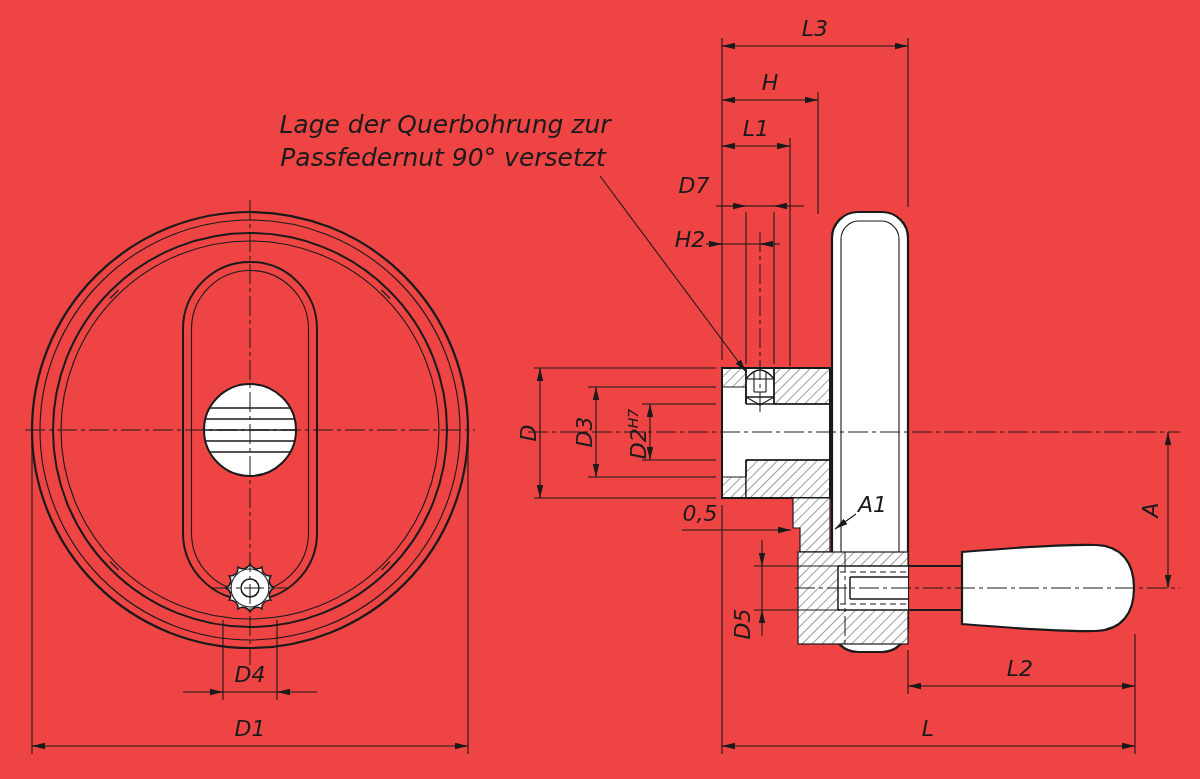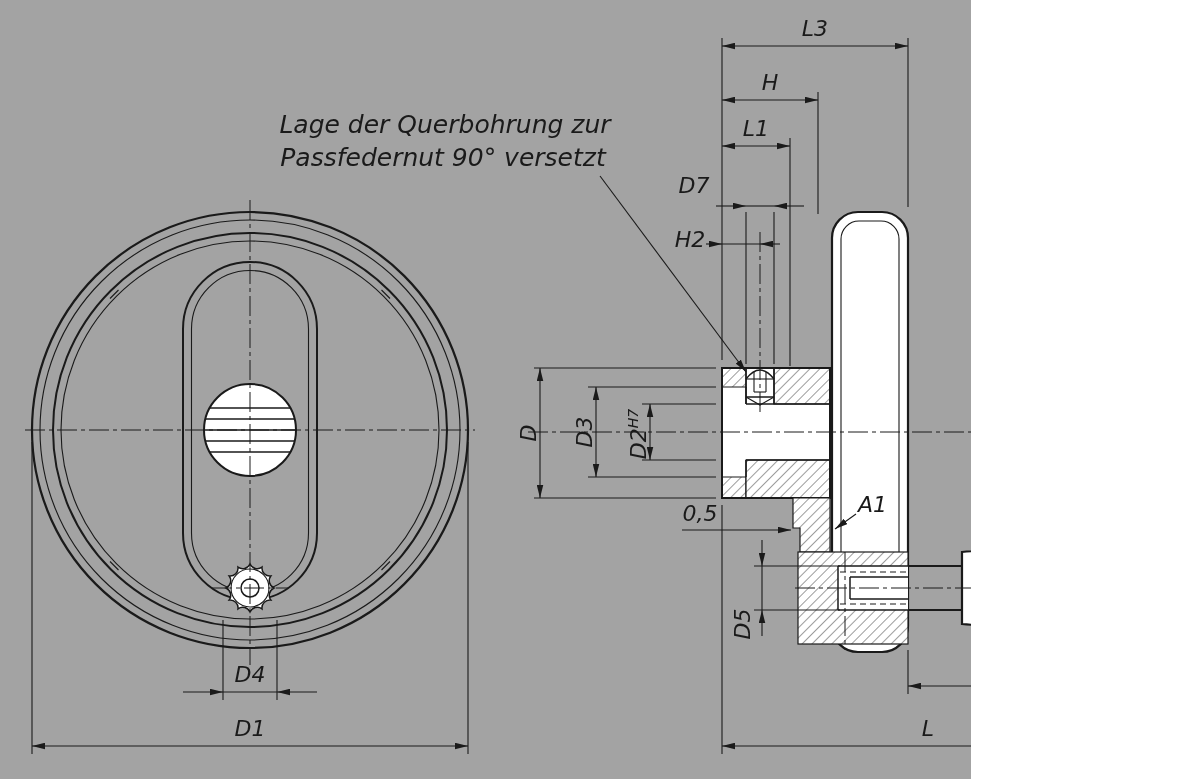--- a/index.html
+++ b/index.html
@@ -1,16 +1,16 @@
 <!DOCTYPE html>
 <html><head>
 <meta charset="utf-8">
 <style>
   html,body{margin:0;padding:0;background:#ffffff;}
-  .canvas{width:971px;height:779px;position:relative;background:#a3a3a3;overflow:hidden;}
+  .canvas{width:1200px;height:779px;position:relative;background:#ef4444;overflow:hidden;}
   svg{display:block;}
   .outline{fill:none;stroke:#1a1a1a;stroke-width:2;}
   .outline-fill{fill:#ffffff;stroke:#1a1a1a;stroke-width:2;}
   .heavy{fill:none;stroke:#1a1a1a;stroke-width:2.2;}
   .heavy-fill{fill:#ffffff;stroke:#1a1a1a;stroke-width:2.2;}
   .med{fill:none;stroke:#1a1a1a;stroke-width:1.5;}
   .thin{fill:none;stroke:#1a1a1a;stroke-width:1.1;}
   .cl{fill:none;stroke:#1a1a1a;stroke-width:1;stroke-dasharray:20 4 4 4;}
   .hid{fill:none;stroke:#1a1a1a;stroke-width:1.1;stroke-dasharray:6 4;}
   .dim{fill:none;stroke:#1a1a1a;stroke-width:1.1;}

